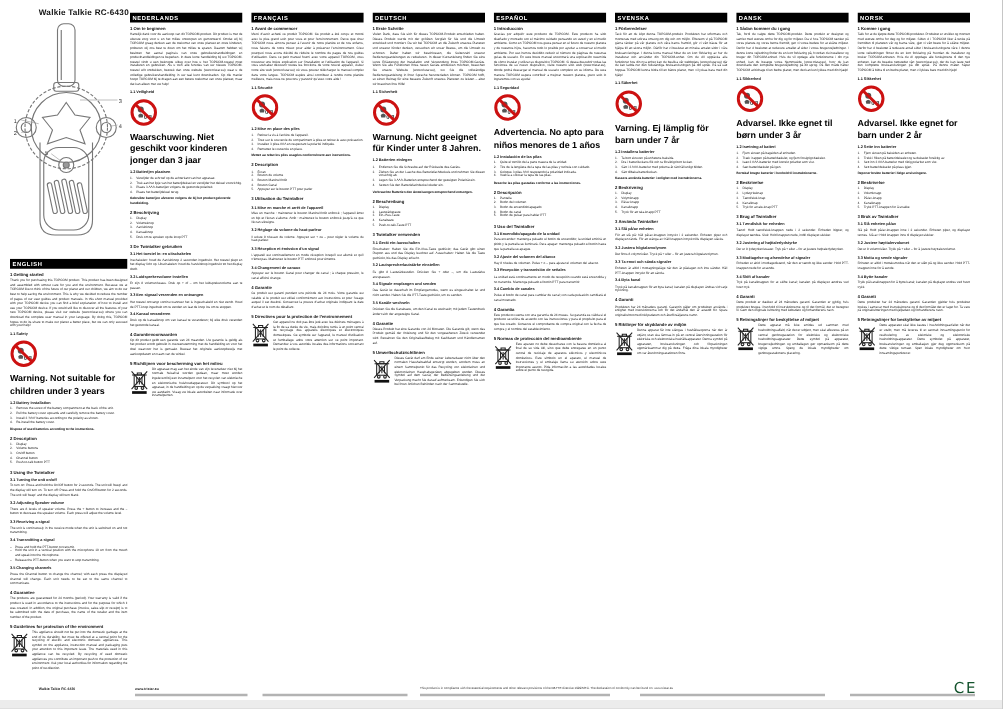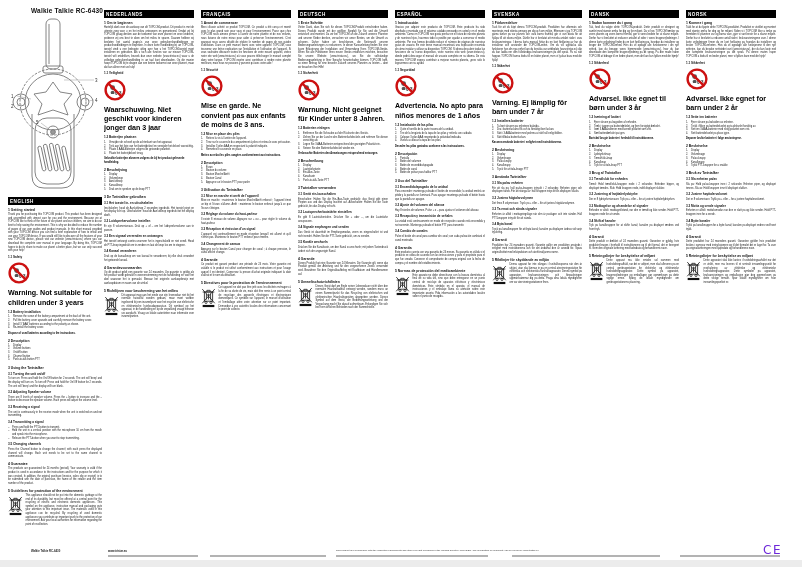--- a/index.html
+++ b/index.html
@@ -1,41 +1,41 @@
 <!DOCTYPE html>
 <html><head>
 <meta charset="utf-8">
 <style>
   html,body{margin:0;padding:0;background:#9a9a9a;}
   .page{position:relative;width:802px;height:567px;background:#ffffff;overflow:hidden;
         font-family:"Liberation Sans","DejaVu Sans",sans-serif;color:#111;}
   .title{position:absolute;left:31px;top:7px;font-size:6.5px;font-weight:bold;letter-spacing:.2px;}
   .figure{position:absolute;left:8px;top:18px;width:92px;height:172px;}
-  .encol{position:absolute;left:8px;top:197px;width:94px;height:346px;overflow:hidden;}
+  .encol{position:absolute;left:8px;top:207px;width:94px;height:346px;overflow:hidden;}
   .cols{position:absolute;left:104px;top:10px;display:flex;gap:7px;}
   .col{width:90px;overflow:hidden;}
   .colheader{background:#000;color:#fff;font-size:4.6px;font-weight:bold;padding:1.5px 2px 1px 2px;
              letter-spacing:.5px;margin-bottom:3px;}
   .h1{font-size:3.4px;font-weight:bold;margin:3.5px 0 1px 0;line-height:1.2;}
   .h2{font-size:3.05px;font-weight:bold;margin:3px 0 1px 0;line-height:1.2;}
   .p{font-size:2.55px;line-height:1.42;text-align:justify;color:#222;}
   .bold{font-size:2.55px;line-height:1.42;font-weight:bold;margin:1.5px 0;color:#000;}
   .warning{font-size:7.1px;font-weight:bold;line-height:1.28;margin:3px 0 2px 0;color:#000;}
   .warnicon{margin:3px 0 0 0;height:24px;}
   .li{font-size:2.55px;line-height:1.45;display:flex;color:#222;}
   .li .num{flex:none;width:5px;}
   .li .bnum{flex:none;width:4px;}
   .li .txt{flex:1;text-align:justify;}
   .weee{display:flex;gap:2.5px;margin-top:1px;}
   .weee .wicon{flex:none;}
   .weee .p{flex:1;}
   .footer-model{position:absolute;left:31px;top:549px;font-size:2.8px;font-weight:bold;color:#222;}
   .footer-site{position:absolute;left:108px;top:549px;font-size:2.8px;font-weight:bold;color:#222;}
   .footer-compliance{position:absolute;left:336px;top:549px;width:420px;font-size:2.45px;color:#333;}
-  .ce{position:absolute;left:763px;top:543px;font-size:12px;color:#6d28d9;letter-spacing:1.5px;
+  .ce{position:absolute;left:763px;top:543px;font-size:12px;color:#14532d;letter-spacing:1.5px;
       font-family:"DejaVu Sans",sans-serif;font-weight:400;}
   .foldmark{position:absolute;top:555px;height:2px;background:#b3b3b3;}
   .fm1{left:108px;width:90px;}
   .fm2{left:210px;width:116px;}
   .fm3{left:336px;width:152px;}
   .fm4{left:512px;width:148px;}
   .fm5{left:680px;width:100px;}
   .bottomband{position:absolute;left:0;top:560px;width:802px;height:7px;background:#ececec;}
 </style>
 </head>
@@ -278,21 +278,20 @@
         <div class="h1">1 Avant de commencer</div>
         <div class="p">Merci d'avoir acheté ce produit TOPCOM. Ce produit a été conçu et monté avec le plus grand soin pour vous et pour l'environnement. Parce que chez TOPCOM nous aimons penser à l'avenir de notre planète et de nos enfants, nous faisons de notre mieux pour aider à préserver l'environnement. C'est pourquoi nous avons décidé de réduire le nombre de pages de nos guides d'utilisation. Dans ce petit manuel fourni avec votre appareil TOPCOM, vous trouverez une brève explication sur l'installation et l'utilisation de l'appareil. Si vous souhaitez découvrir toutes les fonctions de votre nouvel appareil, visitez notre site web (www.tristar.eu) où vous pouvez télécharger le manuel complet dans votre langue. TOPCOM espère ainsi contribuer à rendre notre planète meilleure, mais nous ne pouvons y parvenir qu'avec votre aide !</div>
         <div class="h2">1.1 Sécurité</div>
         <div class="warnicon"><svg width="22" height="22" viewBox="0 0 22 22">
             <circle cx="11" cy="11" r="9.4" fill="none" stroke="#cc1111" stroke-width="2.4"></circle>
             <circle cx="8.6" cy="8.6" r="2.4" fill="#555"></circle>
             <path d="M6.6,13 Q8.6,10.6 10.6,13 L10.2,15 L7,15 Z" fill="#555"></path>
             <text x="11" y="16.4" font-size="4.6" font-weight="bold" fill="#333" font-family="Liberation Sans, sans-serif">0-3</text>
             <line x1="4.4" y1="4.6" x2="17.6" y2="17.4" stroke="#cc1111" stroke-width="2.4"></line>
           </svg></div>
-        <div class="warning">Mise en garde. Ne convient pas aux enfants de moins de 3 ans.</div>
         <div class="h2">1.2 Mise en place des piles</div>
         <div class="li">
           <span class="num">1.</span>
           <span class="txt">Retirez la vis à l'arrière de l'appareil.</span>
         </div>
         <div class="li">
           <span class="num">2.</span>
           <span class="txt">Tirez sur le couvercle du compartiment à piles et retirez-le avec précaution.</span>
         </div>
         <div class="li">

